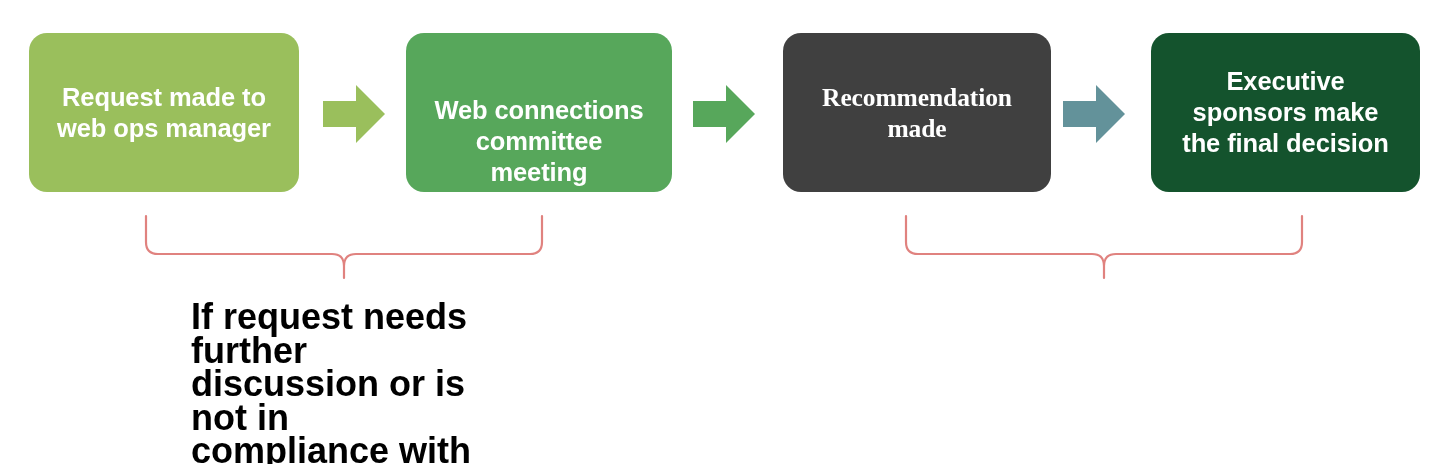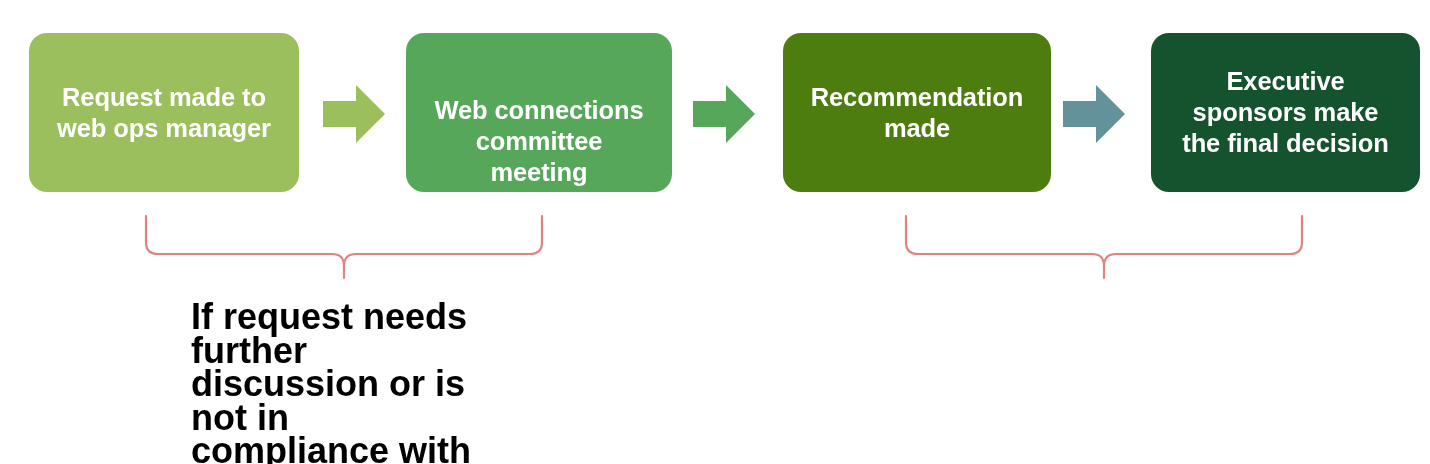--- a/index.html
+++ b/index.html
@@ -94,21 +94,21 @@
     <span class="proc-label" style="color: rgb(255, 255, 255);">Request made to
 web ops manager</span>
   </div>
 
   <div class="proc-box" id="box-2" style="background: rgb(87, 167, 91); align-items: flex-end;">
     <span class="proc-label" style="color: rgb(255, 255, 255);">Web connections
 committee
 meeting</span>
   </div>
 
-  <div class="proc-box" id="box-3" style="background: #4d7c0f;">
+  <div class="proc-box" id="box-3" style="background: #404040; font-family: Liberation Serif, serif;">
     <span class="proc-label" style="color: rgb(255, 255, 255);">Recommendation
 made</span>
   </div>
 
   <div class="proc-box" id="box-4" style="background: #14532d;">
     <span class="proc-label" style="color: rgb(255, 255, 255);">Executive
 sponsors make
 the final decision</span>
   </div>
 

